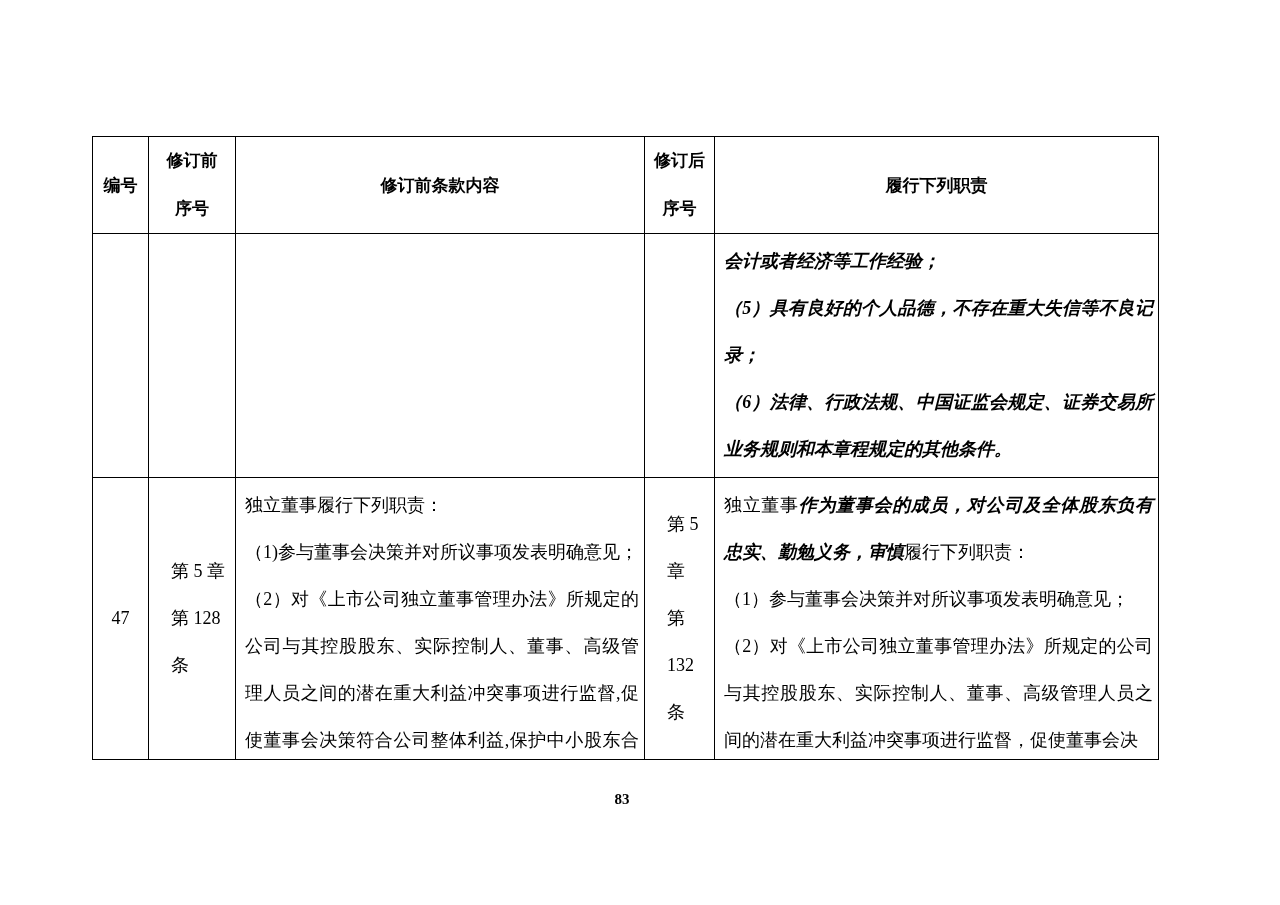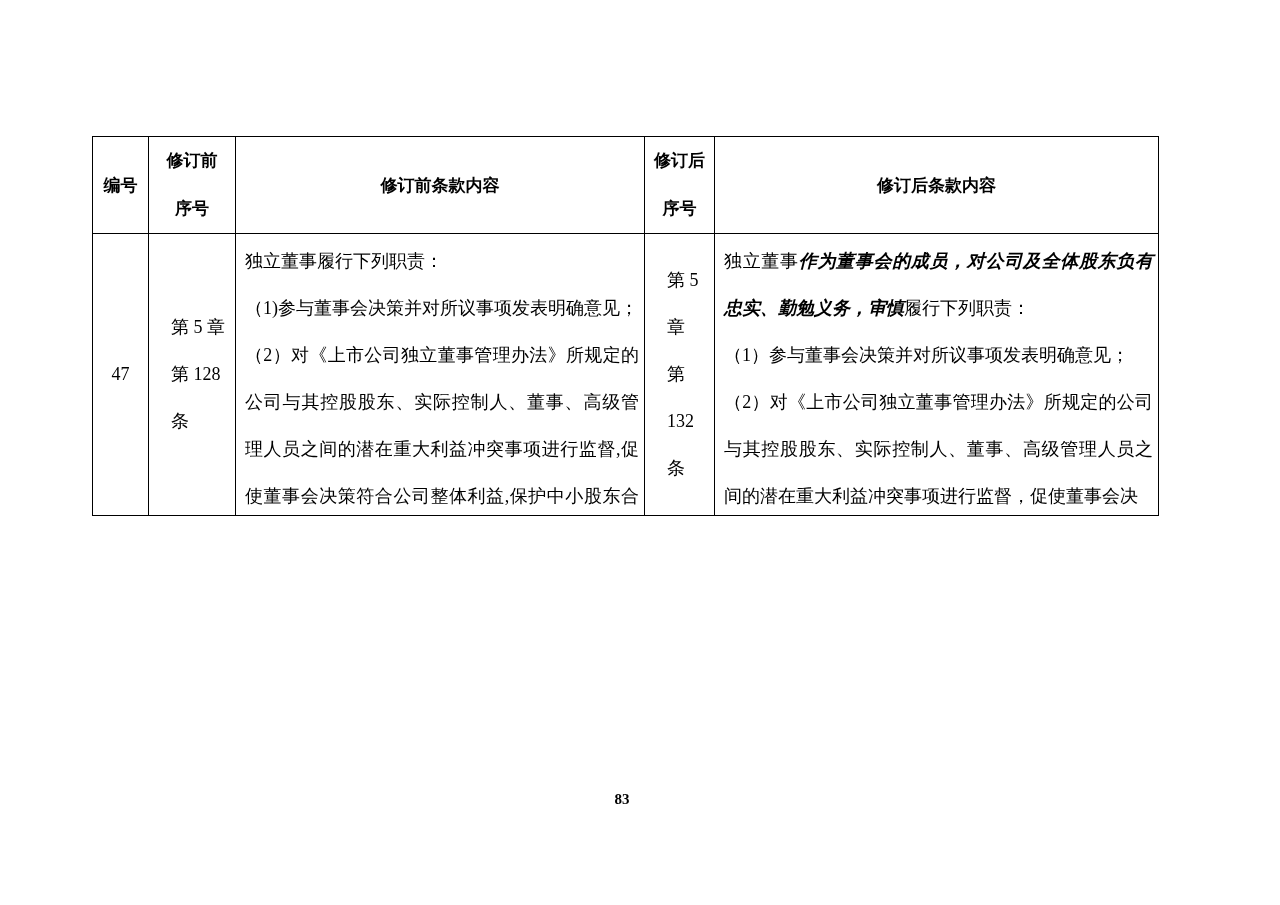--- a/index.html
+++ b/index.html
@@ -95,23 +95,36 @@
         <th>编号</th>
         <th>
           <div class="hline">修订前</div>
           <div class="hline">序号</div>
         </th>
         <th>修订前条款内容</th>
         <th>
           <div class="hline">修订后</div>
           <div class="hline">序号</div>
         </th>
-        <th>修订后条款内容</th>
+        <th>履行下列职责</th>
       </tr>
 
+      <tr class="r1">
+        <td class="idc"></td>
+        <td class="noc"></td>
+        <td class="content"></td>
+        <td class="noc"></td>
+        <td class="content">
+          <div class="cellbox">
+            <p class="bi">会计或者经济等工作经验；</p>
+            <p class="bi">（5）具有良好的个人品德，不存在重大失信等不良记录；</p>
+            <p class="bi">（6）法律、行政法规、中国证监会规定、证券交易所业务规则和本章程规定的其他条件。</p>
+          </div>
+        </td>
+      </tr>
 
       <tr class="r2">
         <td class="idc">47</td>
         <td class="noc">
           <div>第 5 章</div>
           <div>第 128</div>
           <div>条</div>
         </td>
         <td class="content">
           <div class="cellbox">

